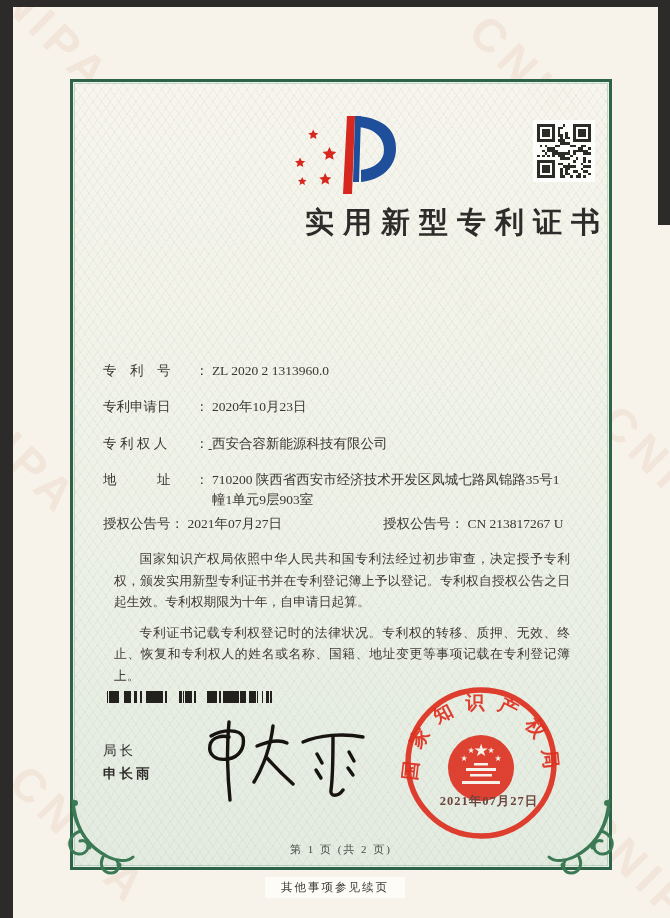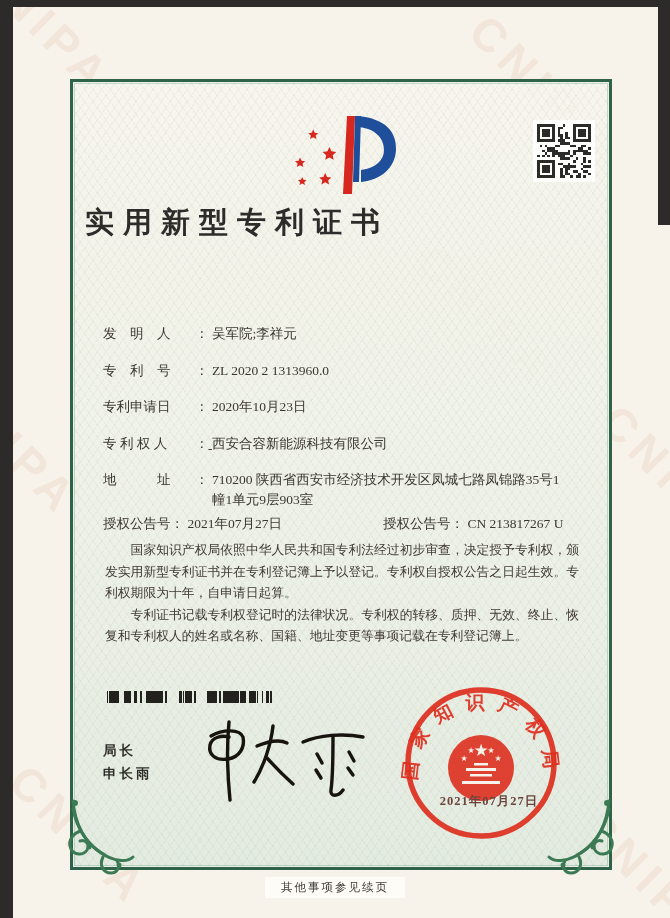--- a/index.html
+++ b/index.html
@@ -32,45 +32,45 @@
     border:3px solid #2f6347;
     background:
       repeating-linear-gradient(55deg, rgba(110,160,125,0.08) 0 1px, transparent 1px 7px),
       repeating-linear-gradient(-55deg, rgba(110,160,125,0.08) 0 1px, transparent 1px 7px),
       linear-gradient(180deg, rgba(247,245,237,0.88) 0%, rgba(238,241,231,0.90) 55%, rgba(226,234,223,0.94) 100%);
     box-shadow: inset 0 0 0 1px rgba(255,255,255,0.65), inset 0 0 0 2px rgba(110,160,125,0.35);
   }
   .cert-no{position:absolute;left:30px;top:42px;font-size:13px;letter-spacing:1.5px;color:#454545;}
   .logo{position:absolute;left:208px;top:28px;}
   .cert-title{
-    position:absolute;left:0;top:121px;width:100%;text-align:left;
+    position:absolute;left:0;top:121px;width:100%;text-align:right;
     font-size:29px;font-weight:bold;letter-spacing:9px;padding-left:12px;box-sizing:border-box;
     color:#2e2c2a;
   }
   .qr{position:absolute;right:14px;top:38px;width:62px;height:62px;background:#fdfdfb;
       display:flex;align-items:center;justify-content:center;}
   
   .field-row{position:absolute;left:30px;width:482px;font-size:13.5px;color:#3b3730;line-height:20px;}
   .flabel{display:inline-block;width:92px;vertical-align:top;}
   .fcolon{display:inline-block;vertical-align:top;}
   .fvalue{display:inline-block;width:358px;vertical-align:top;}
   .r1{top:206px;} .r2{top:242px;} .r3{top:279px;} .r4{top:315px;} .r5{top:352px;text-decoration:underline;} .r6{top:388px;font-family:Liberation Serif, serif;}
   .grant-row{position:absolute;left:30px;top:433px;width:490px;font-size:13.5px;color:#3b3730;}
   .grant-right{position:absolute;left:280px;top:0;}
   
   .body-text{
     position:absolute;left:32px;top:458px;width:474px;
     font-size:12.8px;line-height:21.5px;color:#403a33;text-align:justify;
   }
-  .body-text p{margin:0;text-indent:2em;}
+  .body-text p{margin:9px;text-indent:2em;}
   
   .barcode{position:absolute;left:30px;top:609px;width:172px;height:12px;display:flex;align-items:stretch;}
   .barcode .bar{height:100%;}
   
-  .sig-title{position:absolute;left:30px;top:660px;font-size:13.5px;letter-spacing:3px;color:#2f2d2a;font-weight:bold;}
+  .sig-title{position:absolute;left:30px;top:660px;font-size:13.5px;letter-spacing:3px;color:#2f2d2a;font-weight:normal;}
   .sig-name{position:absolute;left:30px;top:683px;font-size:13.5px;letter-spacing:3px;color:#2f2d2a;font-weight:bold;}
   .sig-hand{position:absolute;left:126px;top:632px;}
   
   .seal{position:absolute;left:327px;top:600px;}
   .seal-date{
     position:absolute;left:341px;top:711px;width:150px;text-align:center;
     font-size:12.5px;font-weight:bold;color:#6b453d;letter-spacing:1px;z-index:3;
   }
   .page-num{position:absolute;left:0;bottom:10px;width:100%;text-align:center;font-size:11px;letter-spacing:2px;color:#4a4a46;}
   
@@ -320,24 +320,20 @@
         <rect x="6" y="20" width="1" height="1" fill="#2b2b28"></rect>
         <rect x="9" y="20" width="1" height="1" fill="#2b2b28"></rect>
         <rect x="10" y="20" width="1" height="1" fill="#2b2b28"></rect>
         <rect x="13" y="20" width="1" height="1" fill="#2b2b28"></rect>
         <rect x="15" y="20" width="1" height="1" fill="#2b2b28"></rect>
         <rect x="16" y="20" width="1" height="1" fill="#2b2b28"></rect>
         <rect x="18" y="20" width="1" height="1" fill="#2b2b28"></rect>
       </svg>
   </div>
 
-  <div class="field-row r2">
-    <span class="flabel">发　明　人</span><span class="fcolon">：</span>
-    <span class="fvalue">吴军院;李祥元</span>
-  </div>
   <div class="field-row r3">
     <span class="flabel">专　利　号</span><span class="fcolon">：</span>
     <span class="fvalue">ZL 2020 2 1313960.0</span>
   </div>
   <div class="field-row r4">
     <span class="flabel">专利申请日</span><span class="fcolon">：</span>
     <span class="fvalue">2020年10月23日</span>
   </div>
   <div class="field-row r5">
     <span class="flabel">专 利 权 人</span><span class="fcolon">：</span>
@@ -481,20 +477,21 @@
       <text x="91" y="71" text-anchor="middle" font-size="8" fill="#f8f3ea">★</text>
       <text x="98" y="79" text-anchor="middle" font-size="8" fill="#f8f3ea">★</text>
       <rect x="66" y="86" width="30" height="3" fill="#f8f3ea"></rect>
       <rect x="70" y="92" width="22" height="2.5" fill="#f8f3ea"></rect>
       <rect x="62" y="99" width="38" height="3" fill="#f8f3ea"></rect>
       <rect x="74" y="81" width="14" height="2.5" fill="#f8f3ea"></rect>
     </g>
   </svg>
   <div class="seal-date">2021年07月27日</div>
 
+  <div class="page-num">第 1 页 (共 2 页)</div>
 
   <svg class="corner corner-bl" width="78" height="84" viewBox="0 0 78 84" fill="none" stroke="#3c7a55" stroke-width="3" stroke-linecap="round">
     <path d="M14 6 C16 28 24 46 42 58 C54 66 68 68 74 62"></path>
     <path d="M14 14 C18 34 28 50 46 60"></path>
     <path d="M22 36 C14 38 8 46 12 54 C15 60 24 61 28 55 C31 50 27 44 21 46"></path>
     <path d="M44 62 C40 70 44 78 52 78 C58 78 62 72 58 66"></path>
     <circle cx="16" cy="8" r="3" fill="#3c7a55" stroke="none"></circle>
     <circle cx="30" cy="52" r="2.5" fill="#3c7a55" stroke="none"></circle>
     <circle cx="60" cy="70" r="2.5" fill="#3c7a55" stroke="none"></circle>
   </svg>

